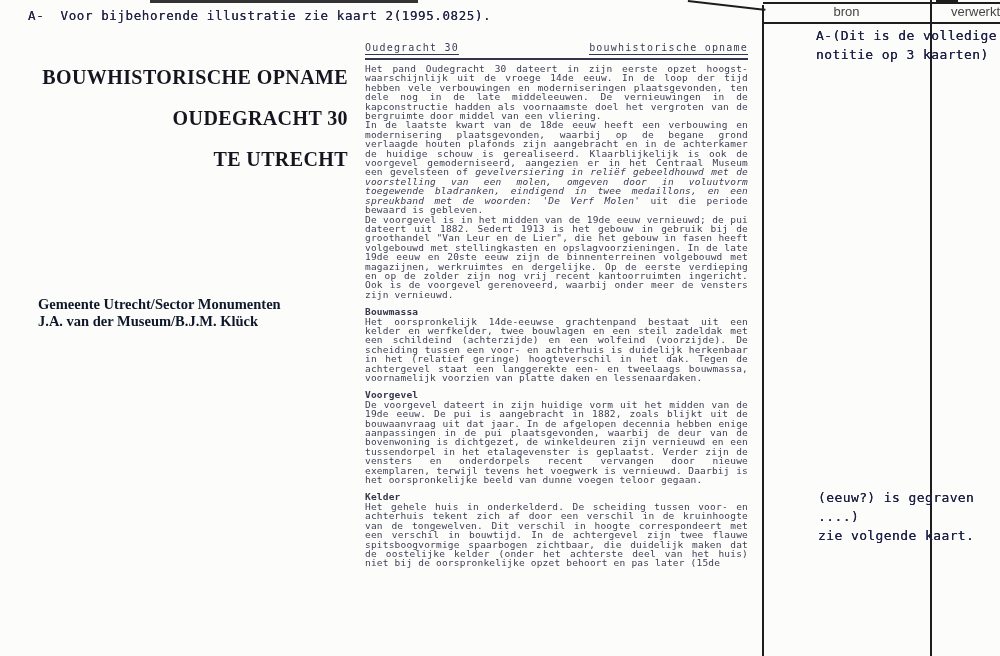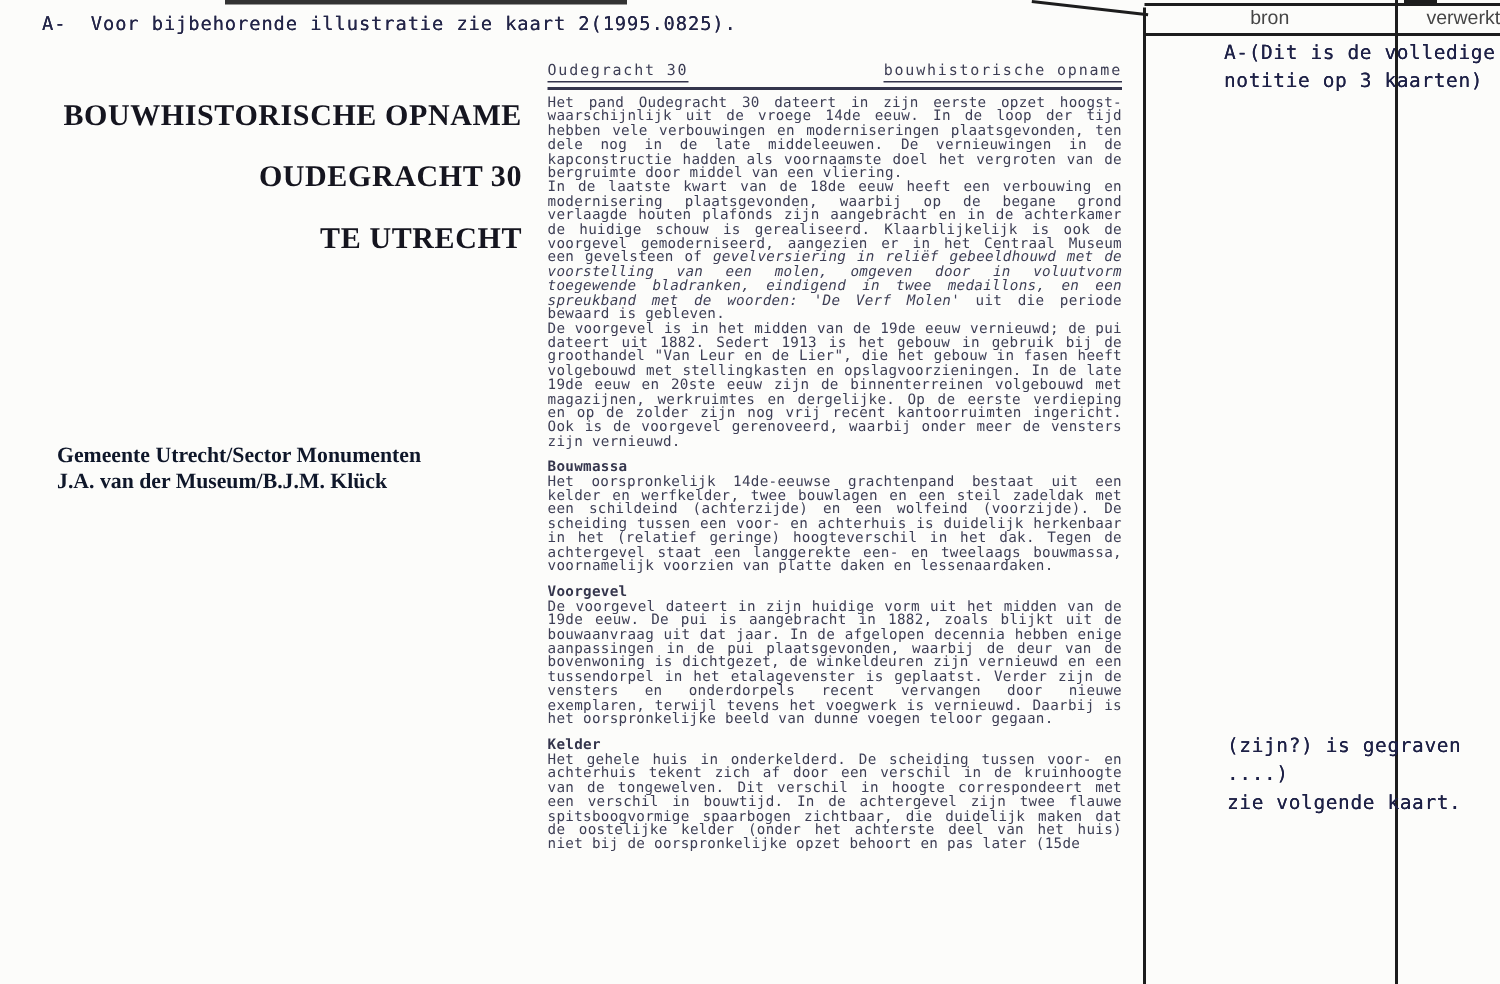--- a/index.html
+++ b/index.html
@@ -100,16 +100,16 @@
   <div class="line tbl-left"></div>
   <div class="line tbl-div"></div>
   <div class="line tbl-hdr"></div>
 
   <div class="col-hdr col-hdr-bron">bron</div>
   <div class="col-hdr col-hdr-verwerkt">verwerkt</div>
 
   <div class="tw-note note-bron">A-(Dit is de volledige
  notitie op 3 kaarten)</div>
   <div class="tw-note note-verwerkt">jp0996</div>
-  <div class="tw-note note-lower">(zijn?) is gegraven ....)
+  <div class="tw-note note-lower">(eeuw?) is gegraven ....)
  zie volgende kaart.</div>
 
 </div>
 
 </body></html>

